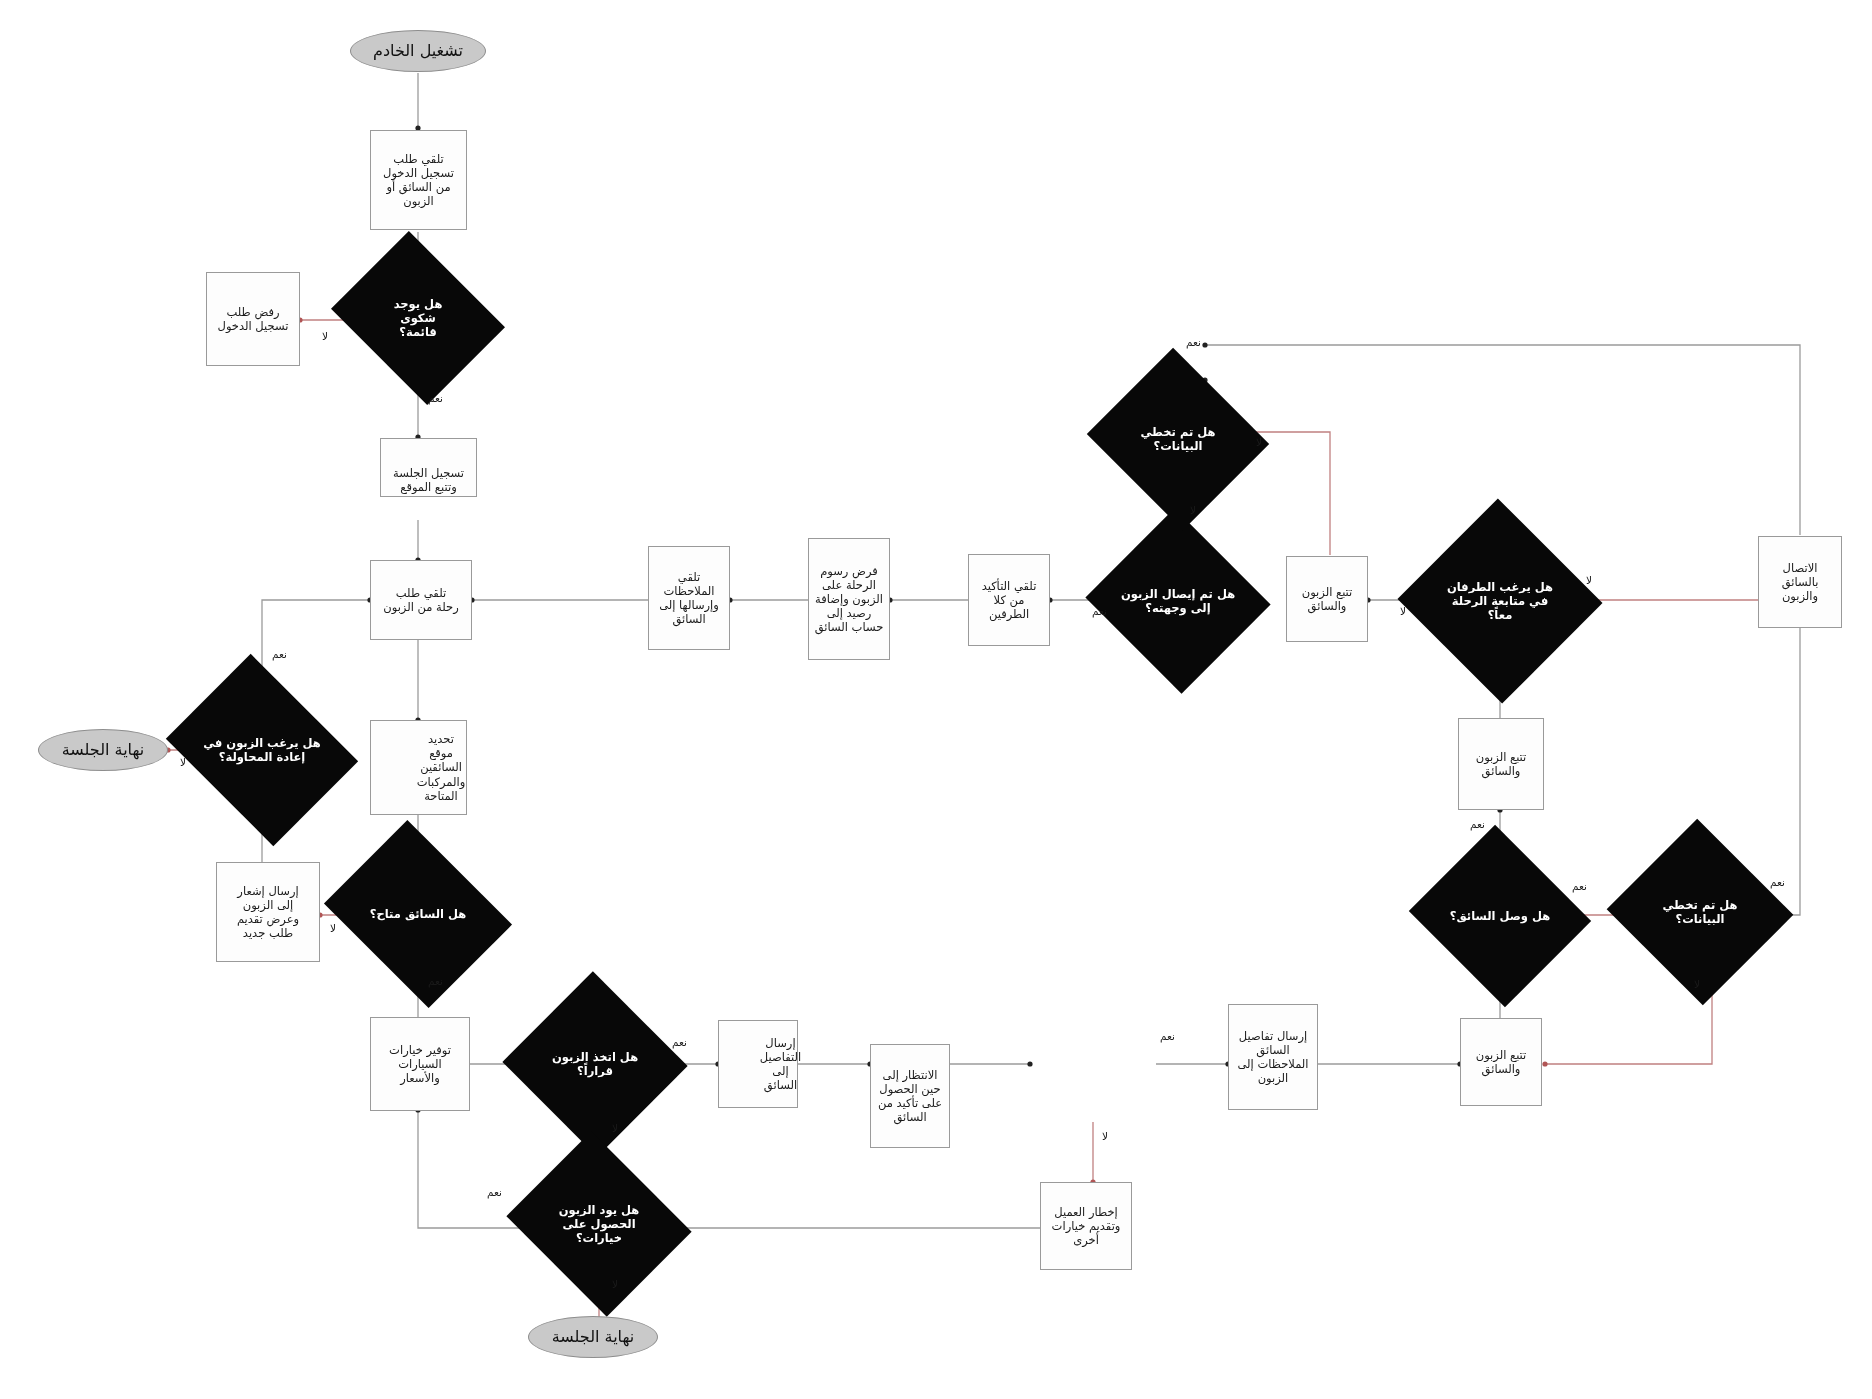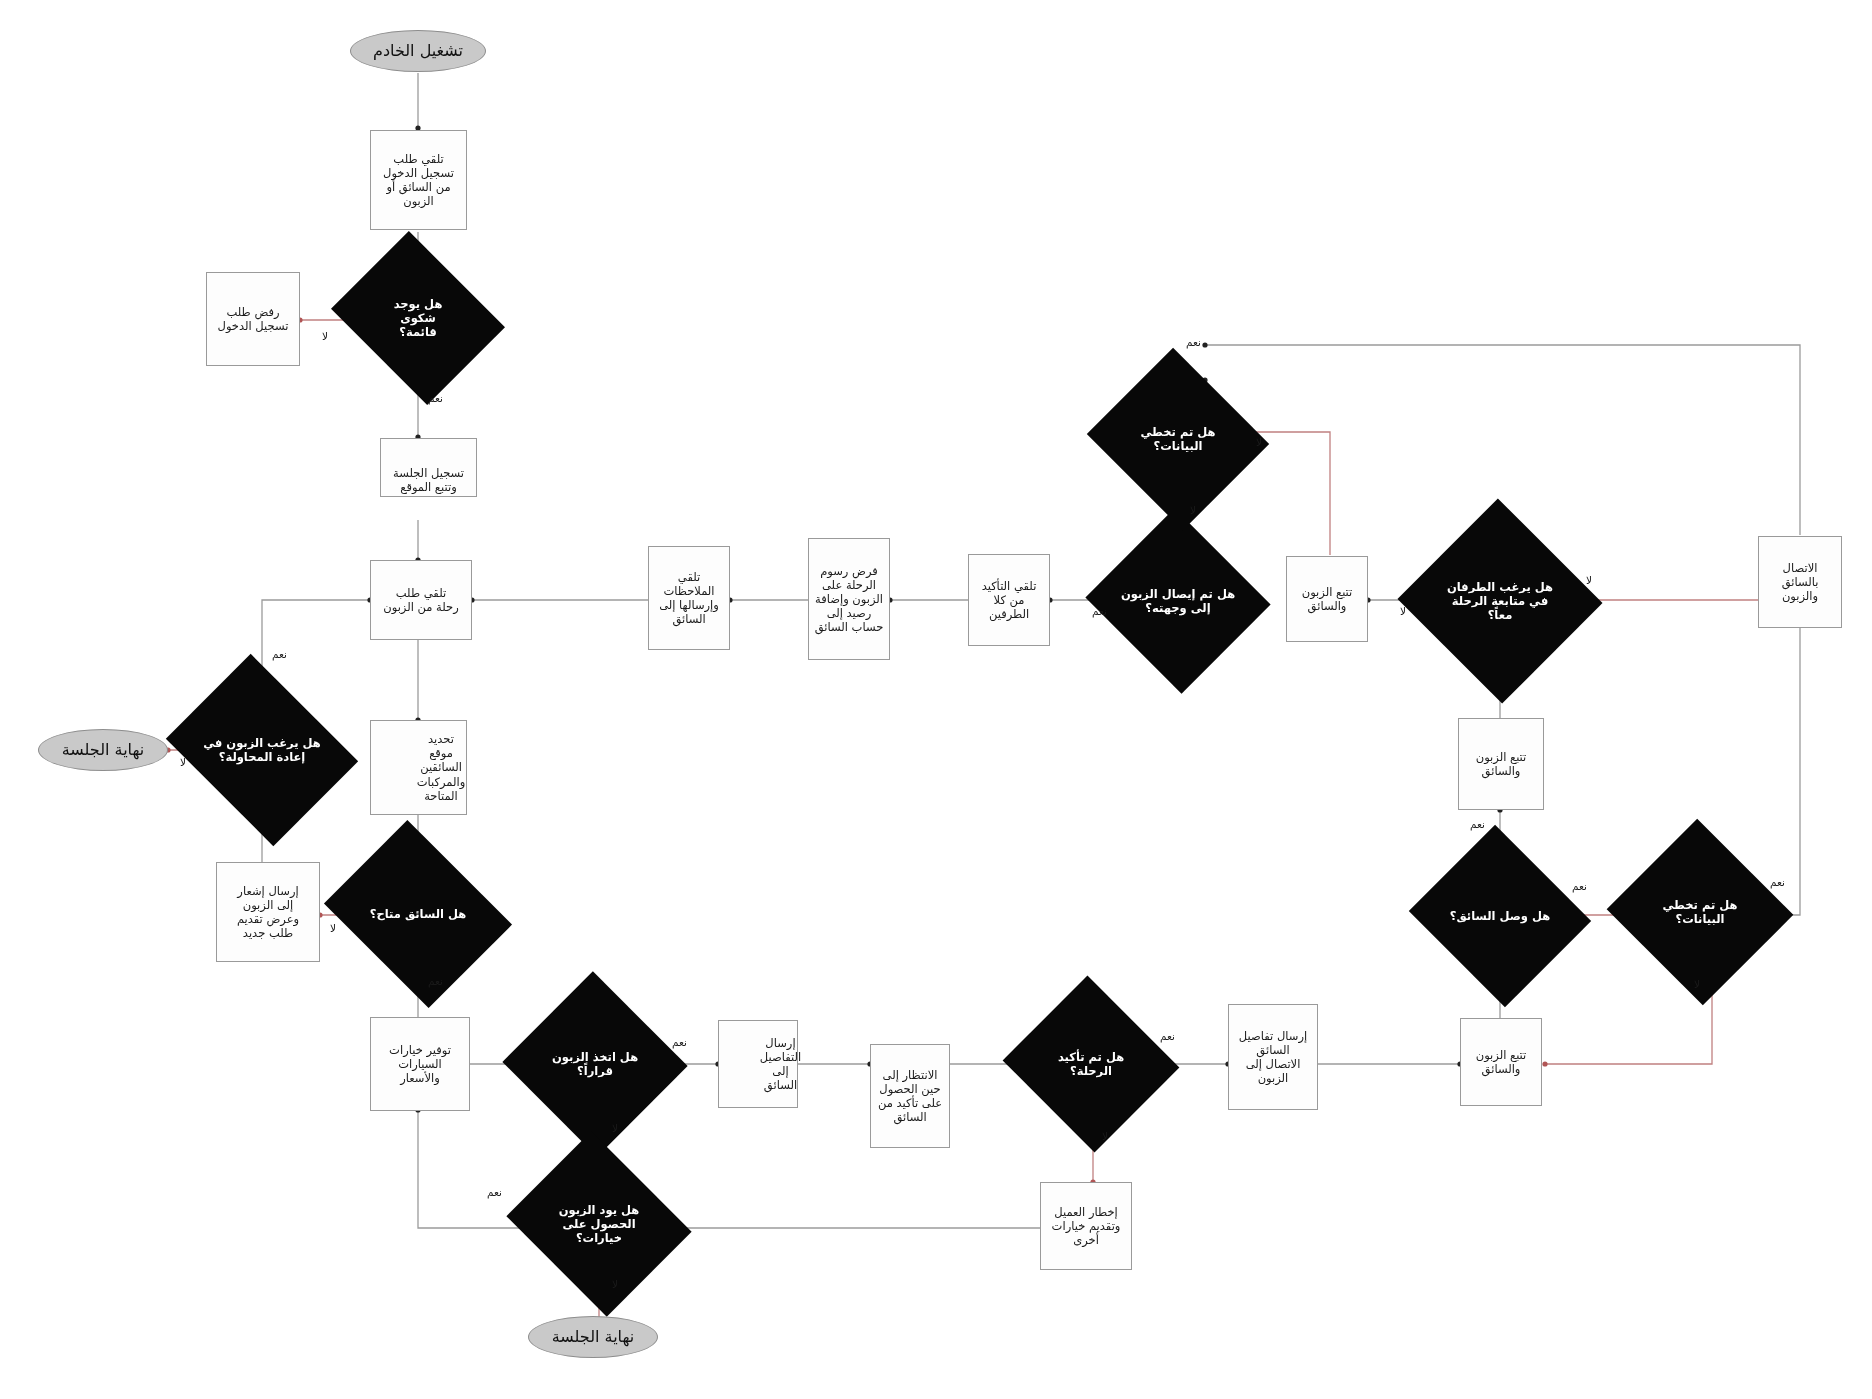--- a/index.html
+++ b/index.html
@@ -241,29 +241,25 @@
 السائق</span>
   </div>
 
   <div class="node process" style="left:870px;top:1004px;width:80px;height:104px;margin-top:40px;">
     <span>الانتظار إلى
 حين الحصول
 على تأكيد من
 السائق</span>
   </div>
 
-  <div class="node decision" style="left:1026px;top:1004px;width:130px;height:120px;">
-    <span class="dshape"></span>
-    <span class="dtext">هل تم تأكيد الرحلة؟</span>
-  </div>
 
   <div class="node process" style="left:1228px;top:1004px;width:90px;height:106px;">
     <span>إرسال تفاصيل
 السائق
-الاتصال إلى
+الملاحظات إلى
 الزبون</span>
   </div>
 
   <div class="node decision" style="left:528px;top:1164px;width:142px;height:120px;">
     <span class="dshape"></span>
     <span class="dtext">هل يود الزبون
 الحصول على
 خيارات؟</span>
   </div>
 

